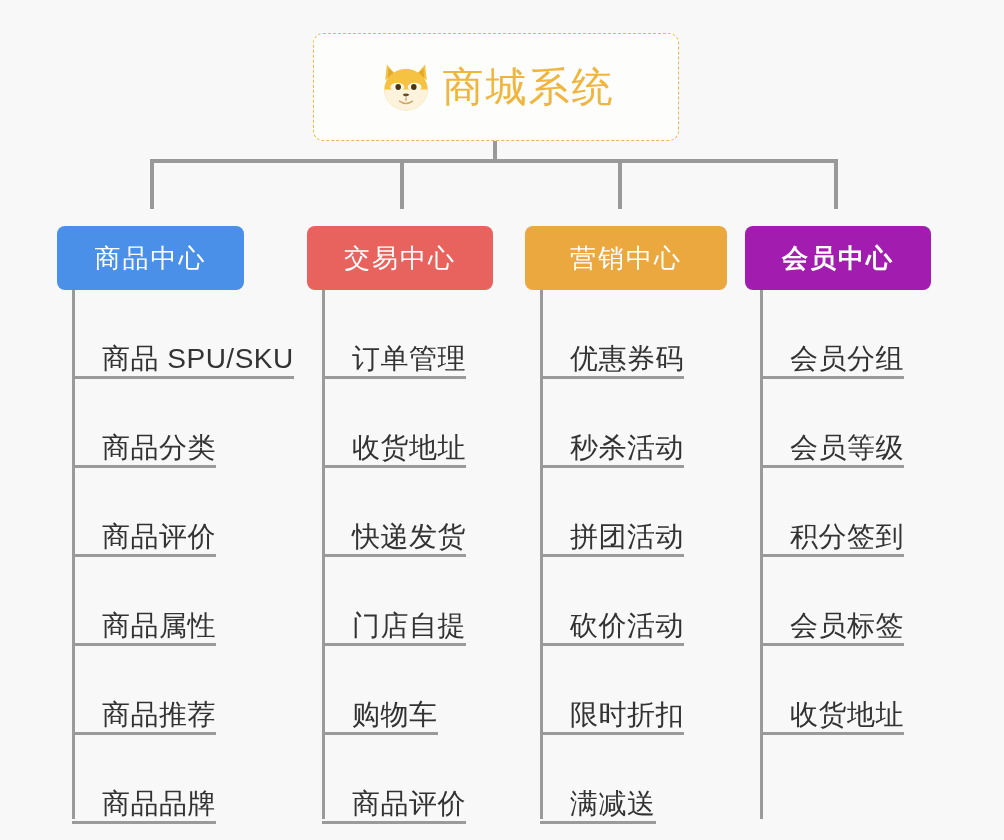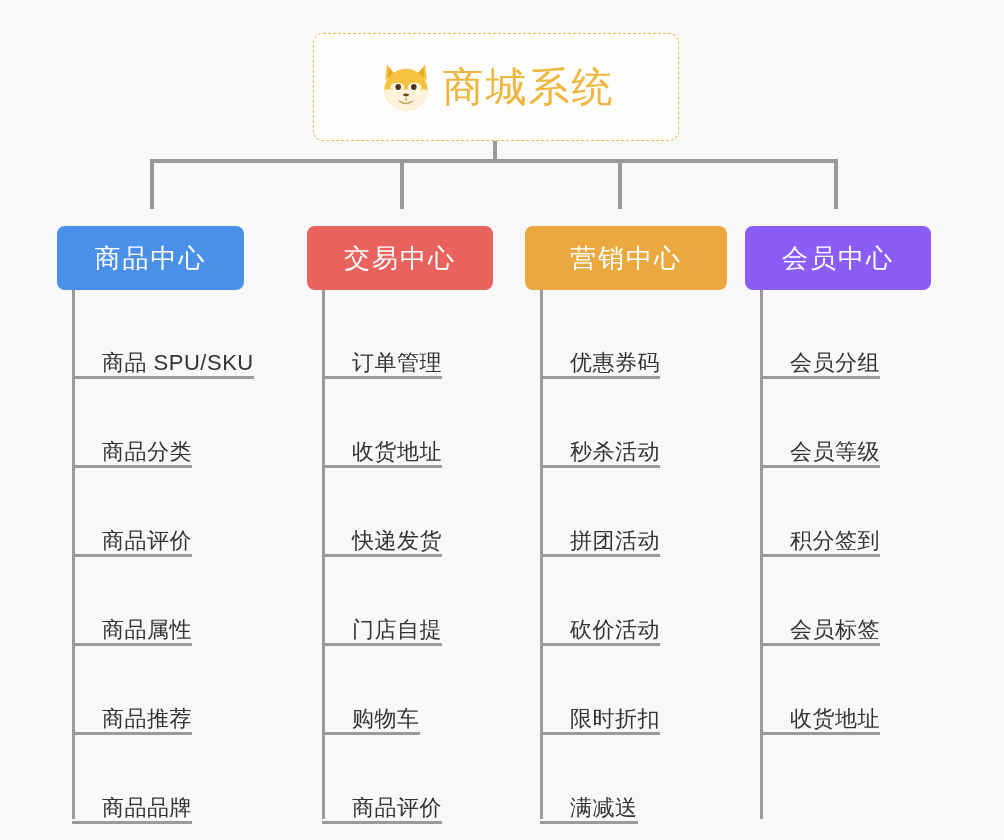--- a/index.html
+++ b/index.html
@@ -124,21 +124,21 @@
     display: flex;
     align-items: flex-end;
   }
   .leaf-inner {
     position: relative;
     display: inline-block;
     margin-left: 30px;
     padding-bottom: 4px;
   }
   .leaf-label {
-    font-size: 22px;
+    font-size: 28px;
     color: #333333;
     line-height: 1.1;
     white-space: nowrap;
     letter-spacing: 0.5px;
   }
   .leaf-rule {
     position: absolute;
     left: -30px;
     bottom: 0;
     height: 3px;
@@ -289,21 +289,21 @@
         </div>
       <div class="leaf">
           <div class="leaf-inner">
         <span class="leaf-label">满减送</span>
         <span class="leaf-rule"></span></div>
         </div>
     </div>
   </div>
 
   <div class="column c4">
-    <div class="cat-header" style="background: #8b5cf6;">
+    <div class="cat-header" style="background: #a21caf; font-weight: bold;">
       <span>会员中心</span>
     </div>
     <div class="branch">
       <div class="trunk"></div>
       <div class="leaf">
           <div class="leaf-inner">
         <span class="leaf-label">会员分组</span>
         <span class="leaf-rule"></span></div>
         </div>
       <div class="leaf">

